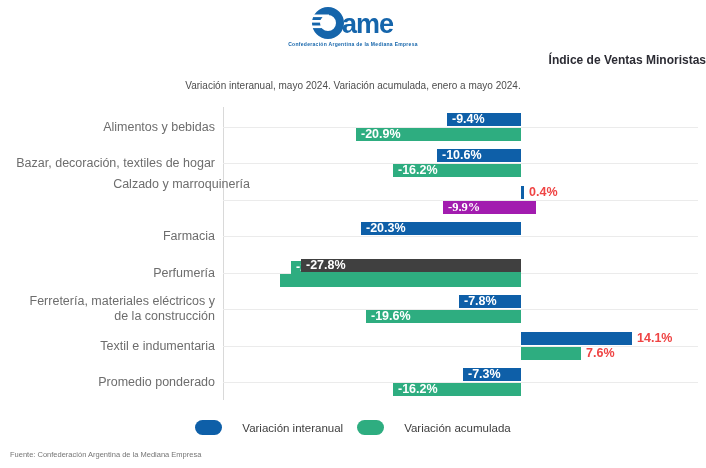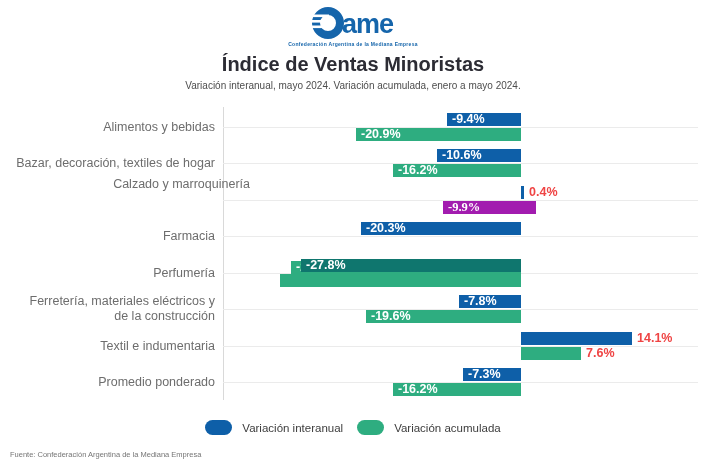--- a/index.html
+++ b/index.html
@@ -4,41 +4,41 @@
 <style>
   html,body{margin:0;padding:0;background:#fff;}
   .canvas{position:relative;width:706px;height:468px;background:#ffffff;
           font-family:"Liberation Sans",sans-serif;overflow:hidden;}
 
   
   .logo-wrap{position:absolute;top:6px;left:0;width:706px;text-align:center;}
   .logo-svg{display:inline-block;}
   .logo-subtext{position:absolute;top:41px;left:0;width:706px;text-align:center;
                 font-size:5px;font-weight:bold;color:#1565ab;letter-spacing:.3px;}
-  .title{position:absolute;top:53px;left:0;width:706px;text-align:center;
-         font-size:20px;font-weight:bold;color:#2c2c34;}
+  .title{position:absolute;top:53px;left:0;width:706px;text-align:right;
+         font-size:12px;font-weight:bold;color:#2c2c34;}
   .subtitle{position:absolute;top:80px;left:0;width:706px;text-align:center;
             font-size:10px;color:#4d4d4d;}
 
   
   #chart{position:absolute;left:0;top:0;width:706px;height:468px;}
   .axis-line{position:absolute;width:1px;background:#d9d9d9;}
   .gridline{position:absolute;height:1px;background:#ebebeb;}
   .cat-label{position:absolute;left:0;width:215px;text-align:right;
              font-size:12.5px;line-height:15px;color:#6d6d6d;transform:translateY(-50%);}
   .bar{position:absolute;height:13px;}
   .bar-label-in{position:absolute;left:5px;top:0;height:13px;line-height:13px;
                 font-size:12.5px;font-weight:bold;color:#ffffff;white-space:nowrap;}
   .bar-label-out{position:absolute;height:13px;line-height:13px;font-size:12.5px;
                  font-weight:bold;color:#ef4444;white-space:nowrap;}
 
   
   .legend{position:absolute;top:420px;left:0;width:706px;display:flex;
           justify-content:center;align-items:center;gap:14px;}
-  .legend-item{display:flex;align-items:center;gap:10px;}
+  .legend-item{display:flex;align-items:center;gap:20px;}
   .pill{width:27px;height:15px;border-radius:8px;display:inline-block;}
   .legend-label{font-size:11.5px;color:#3d3d3d;}
 
   
   .footer{position:absolute;left:10px;top:450px;font-size:7.5px;color:#757575;}
 </style>
 </head>
 <body>
 
 <div class="canvas">
@@ -98,21 +98,21 @@
       </div>
       <div class="bar" style="left: 361px; top: 222px; width: 160px; background: rgb(14, 95, 168);">
         <span class="bar-label-in">-20.3%</span>
       </div>
       <div class="bar" style="left: 291px; top: 237px; width: 230px; background: rgb(46, 173, 128); margin-top: 24px;">
         <span class="bar-label-in">-29.1%</span>
       </div>
       <div class="cat-label" style="top: 273px;">
         <span style="display: block;">Perfumería</span>
       </div>
-      <div class="bar" style="left: 301px; top: 259px; width: 220px; background: #0f766e;">
+      <div class="bar" style="left: 301px; top: 259px; width: 220px; background: #404040;">
         <span class="bar-label-in">-27.8%</span>
       </div>
       <div class="bar" style="left: 280px; top: 274px; width: 241px; background: rgb(46, 173, 128);"></div>
       <div class="cat-label" style="top: 309px;">
         <span style="display: block;">Ferretería, materiales eléctricos y</span>
         <span style="display: block;">de la construcción</span>
       </div>
       <div class="bar" style="left: 459px; top: 295px; width: 62px; background: rgb(14, 95, 168);">
         <span class="bar-label-in">-7.8%</span>
       </div>

